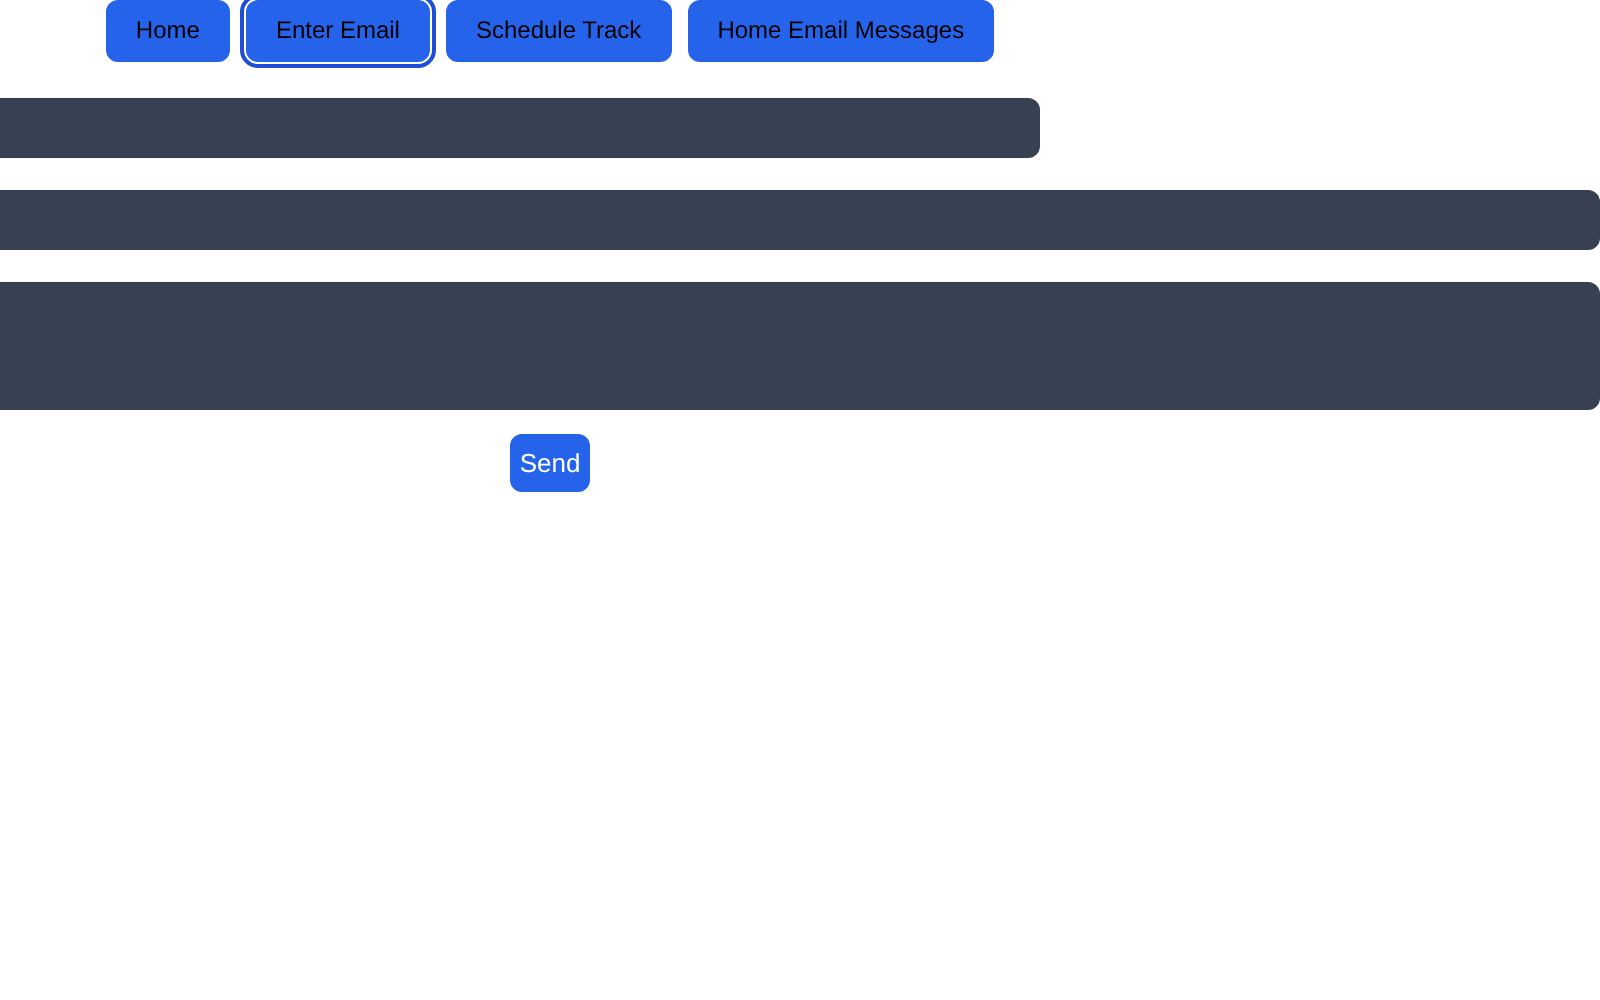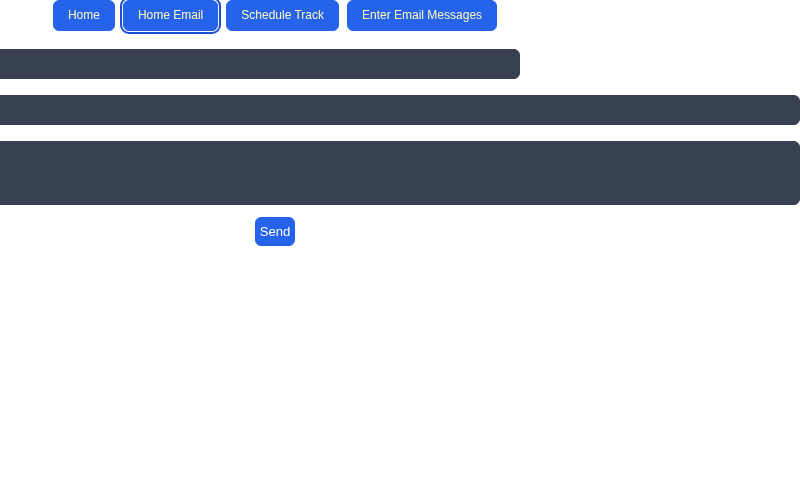--- a/index.html
+++ b/index.html
@@ -21,21 +21,21 @@
   .nav {
     display: flex;
     gap: 8px;
     margin-top: 0px;
     margin-bottom: 18px;
     justify-content: center;
     width: 100%;
   }
   .btn {
     background: #2563eb;
-    color: #fef9c3;
+    color: #000000;
     border: 1px solid #2563eb;
     border-radius: 6px;
     padding: 6px 14px;
     font-size: 12px;
     font-weight: 400;
     cursor: pointer;
     line-height: 1.4;
     white-space: nowrap;
   }
   .btn.active {
@@ -92,23 +92,23 @@
     font-size: 13px;
     cursor: pointer;
   }
 </style>
 </head>
 <body>
 
 <div class="stage">
   <div class="nav">
     <button class="btn">Home</button>
-    <button class="btn active">Home Email</button>
+    <button class="btn active">Enter Email</button>
     <button class="btn">Schedule Track</button>
-    <button class="btn">Enter Email Messages</button>
+    <button class="btn">Home Email Messages</button>
   </div>
 
   <div class="form-wrap">
     <div class="row">
       <input type="text" class="input-dark addr" placeholder="Enter Email Address" style="">
     </div>
     <div class="row">
       <input type="text" class="input-dark subject" placeholder="Subject" style="">
     </div>
     <div class="row">

